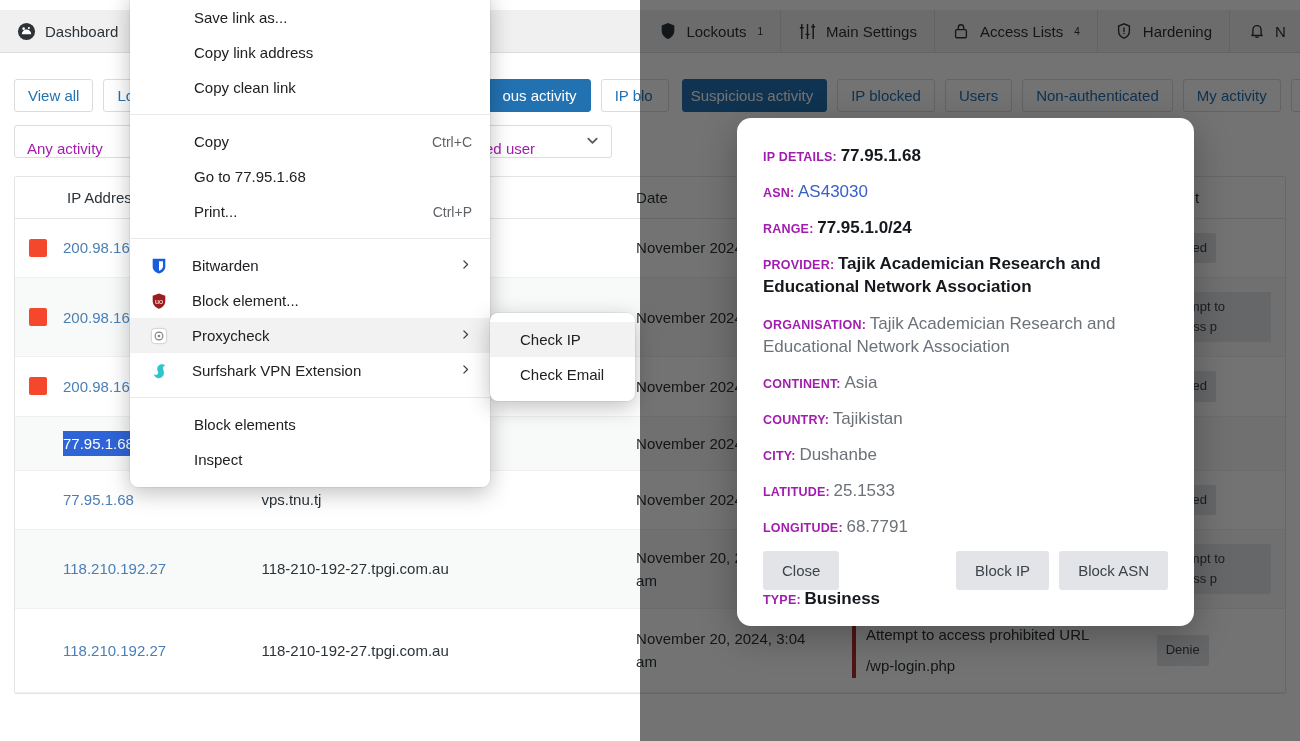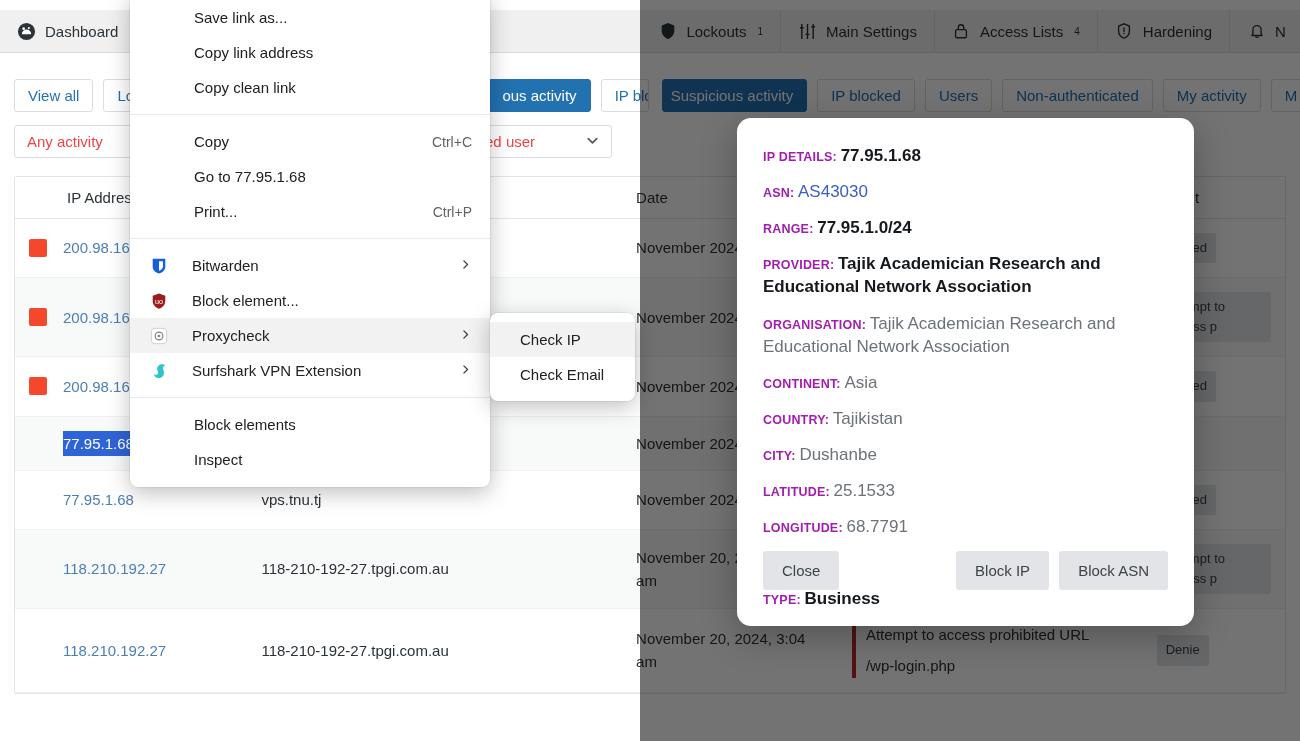--- a/index.html
+++ b/index.html
@@ -35,22 +35,22 @@
   .pill {
     border:1px solid #dcdcde; background:#fff; color:#2271b1;
     border-radius:3px; padding:7px 13px; font-size:15px; white-space:nowrap;
   }
   .pill.active { background:#2271b1; border-color:#2271b1; color:#fff; }
 
   
   .filterrow { position:absolute; left:14px; top:125px; display:flex; gap:10px; align-items:center; }
   .fsel {
     border:1px solid #dcdcde; background:#fff; border-radius:3px;
-    height:33px; display:flex; align-items:center; padding:0 12px;
-    font-size:15px; color:#ef4444; position:relative; white-space:nowrap;
+    height:33px; display:flex; align-items:flex-end; padding:0 12px;
+    font-size:15px; color:#a21caf; position:relative; white-space:nowrap;
   }
   .fsel.w1 { width:200px; }
   .fsel.w2 { width:220px; padding-right:34px; }
   .fsel .chev { position:absolute; right:11px; top:50%; transform:translateY(-50%); }
   .btn-filter {
     background:#2271b1; color:#fff; border-radius:3px; border:1px solid #2271b1;
     height:33px; display:flex; align-items:center; padding:0 18px; font-size:15px;
   }
   .btn-plain {
     background:#f6f7f7; color:#2271b1; border-radius:3px; border:1px solid #dcdcde;
@@ -212,21 +212,21 @@
             </svg>
         </span>
         <span>N</span>
       </div>
     </div>
 
     <div class="pillrow">
       <div class="pill">View all</div>
       <div class="pill" style="width:72px;">Lo</div>
       <div class="pill active" style="margin-left:303px;">ous activity</div>
-      <div class="pill" style="width:48px;overflow:hidden;">IP blo</div>
+      <div class="pill" style="width:68px;overflow:hidden;">IP blo</div>
       <div class="pill active" style="margin-left:3px;padding-left:8px;">Suspicious activity</div>
       <div class="pill">IP blocked</div>
       <div class="pill">Users</div>
       <div class="pill">Non-authenticated</div>
       <div class="pill">My activity</div>
       <div class="pill" style="width:34px;overflow:hidden;">M</div>
     </div>
 
     <div class="filterrow">
       <div class="fsel w1">

